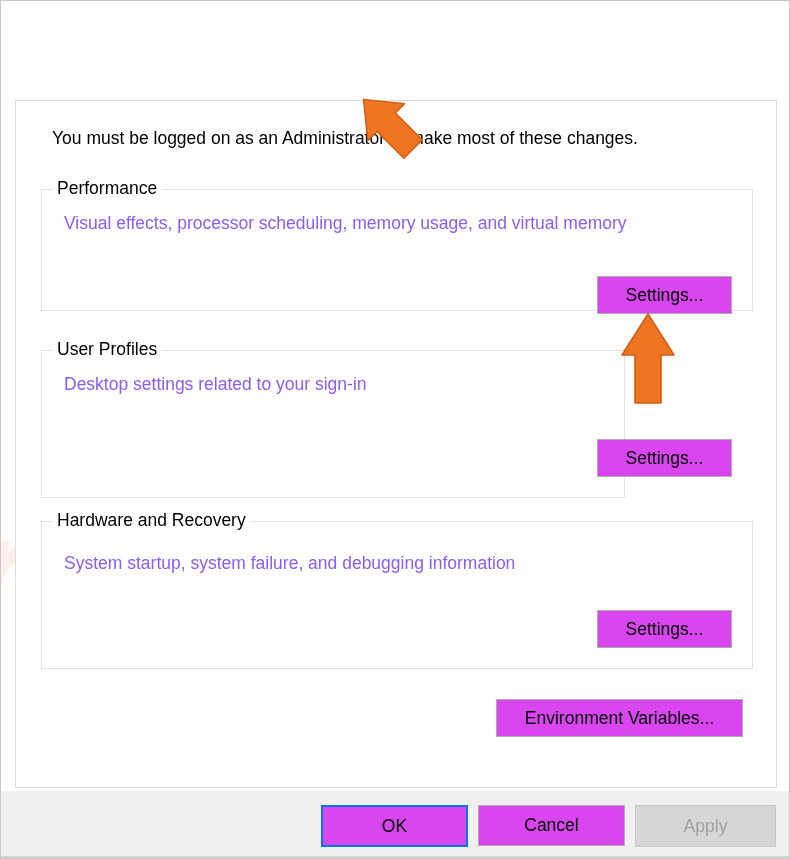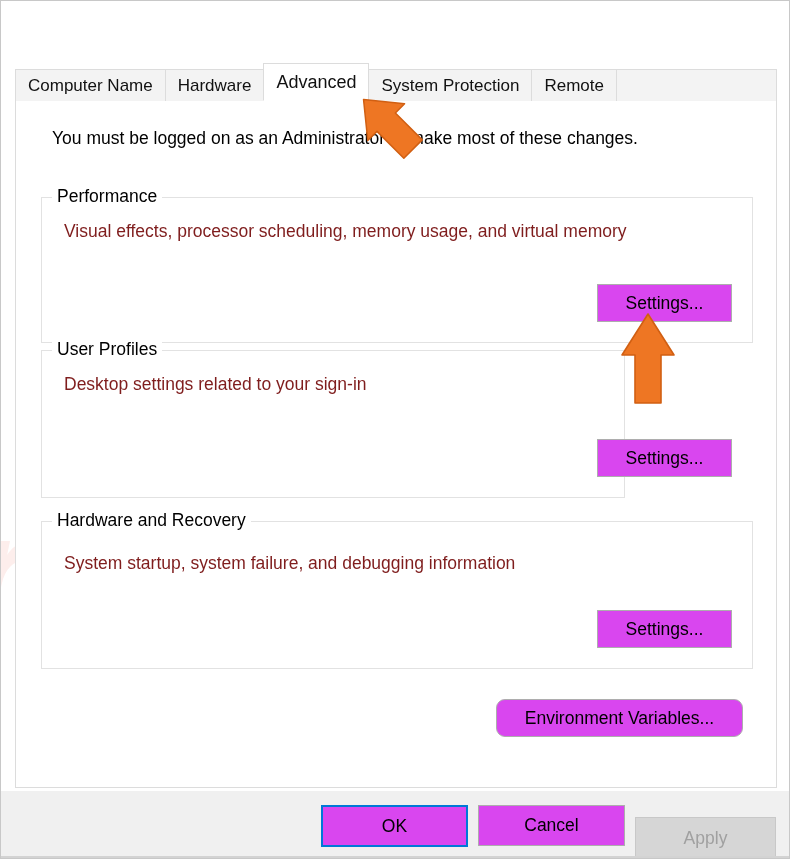--- a/index.html
+++ b/index.html
@@ -169,21 +169,21 @@
     background: #ffffff;
     padding: 0 5px;
     font-size: 17.5px;
     color: #000000;
     white-space: nowrap;
   }
   .group-desc {
     position: absolute;
     left: 22px;
     font-size: 17.5px;
-    color: #7f1d1d;
+    color: #8b5cf6;
     line-height: 1.35;
   }
 
   
   .btn {
     position: absolute;
     background: #d946ef;
     border: 1px solid #adadad;
     font-size: 17.5px;
     color: #000000;
@@ -233,44 +233,26 @@
 
   <div class="watermark">
     <div class="wm-circle"></div>
     <div class="wm-dot1"></div>
     <div class="wm-dot2"></div>
     <div class="wm-pc">PC</div>
     <div class="wm-risk">risk.com</div>
   </div>
 
 
-  <div class="tabstrip">
-    <div class="tab">
-      <span>Computer Name</span>
-    </div>
-    <div class="tab">
-      <span>Hardware</span>
-    </div>
-    <div class="tab active">
-      <span>Advanced</span>
-    </div>
-    <div class="tab">
-      <span>System Protection</span>
-    </div>
-    <div class="tab">
-      <span>Remote</span>
-    </div>
-    <div class="tab-filler"></div>
-  </div>
 
   <div class="tabpanel">
 
     <div class="admin-note">You must be logged on as an Administrator to make most of these changes.</div>
 
-    <div class="groupbox" style="left:25px; top:96px; width:712px; height:146px;">
+    <div class="groupbox" style="left:25px; top:88px; width:712px; height:122px;">
       <div class="group-legend">Performance</div>
       <div class="group-desc" style="top:22px; width:600px;">Visual effects, processor scheduling, memory usage, and virtual memory</div>
       <div class="btn" style="left:555px; top:86px; width:135px; height:38px;">
         <span>Settings...</span>
       </div>
     </div>
 
     <div class="groupbox" style="left:25px; top:249px; width:584px; height:148px;">
       <div class="group-legend">User Profiles</div>
       <div class="group-desc" style="top:22px; width:600px;">Desktop settings related to your sign-in</div>
@@ -280,34 +262,34 @@
     </div>
 
     <div class="groupbox" style="left:25px; top:420px; width:712px; height:148px;">
       <div class="group-legend">Hardware and Recovery</div>
       <div class="group-desc" style="top:30px; width:640px;">System startup, system failure, and debugging information</div>
       <div class="btn" style="left:555px; top:88px; width:135px; height:38px;">
         <span>Settings...</span>
       </div>
     </div>
 
-    <div class="btn" style="left:480px; top:598px; width:247px; height:38px;border-radius:9px;">
+    <div class="btn" style="left:480px; top:598px; width:247px; height:38px;">
       <span>Environment Variables...</span>
     </div>
 
   </div>
 
   <div class="footer">
     <div class="btn default-focus" style="left:320px; top:13px; width:147px; height:42px;">
       <span>OK</span>
     </div>
     <div class="btn" style="left:477px; top:13px; width:147px; height:41px;">
       <span>Cancel</span>
     </div>
-    <div class="btn disabled" style="left:634px; top:13px; width:141px; height:42px;margin-top:12px;">
+    <div class="btn disabled" style="left:634px; top:13px; width:141px; height:42px;">
       <span>Apply</span>
     </div>
     <div class="footer-line"></div>
   </div>
 
   <div class="arrow" style="left:338px; top:84px;">
     <svg width="100" height="80" viewBox="0 0 100 80">
       <g transform="rotate(-45 50 40)">
         <path d="M50 4 L76 36 L63 36 L63 74 L37 74 L37 36 L24 36 Z" fill="#EE7623" stroke="#d15f12" stroke-width="1.5" stroke-linejoin="round"></path>
       </g>

